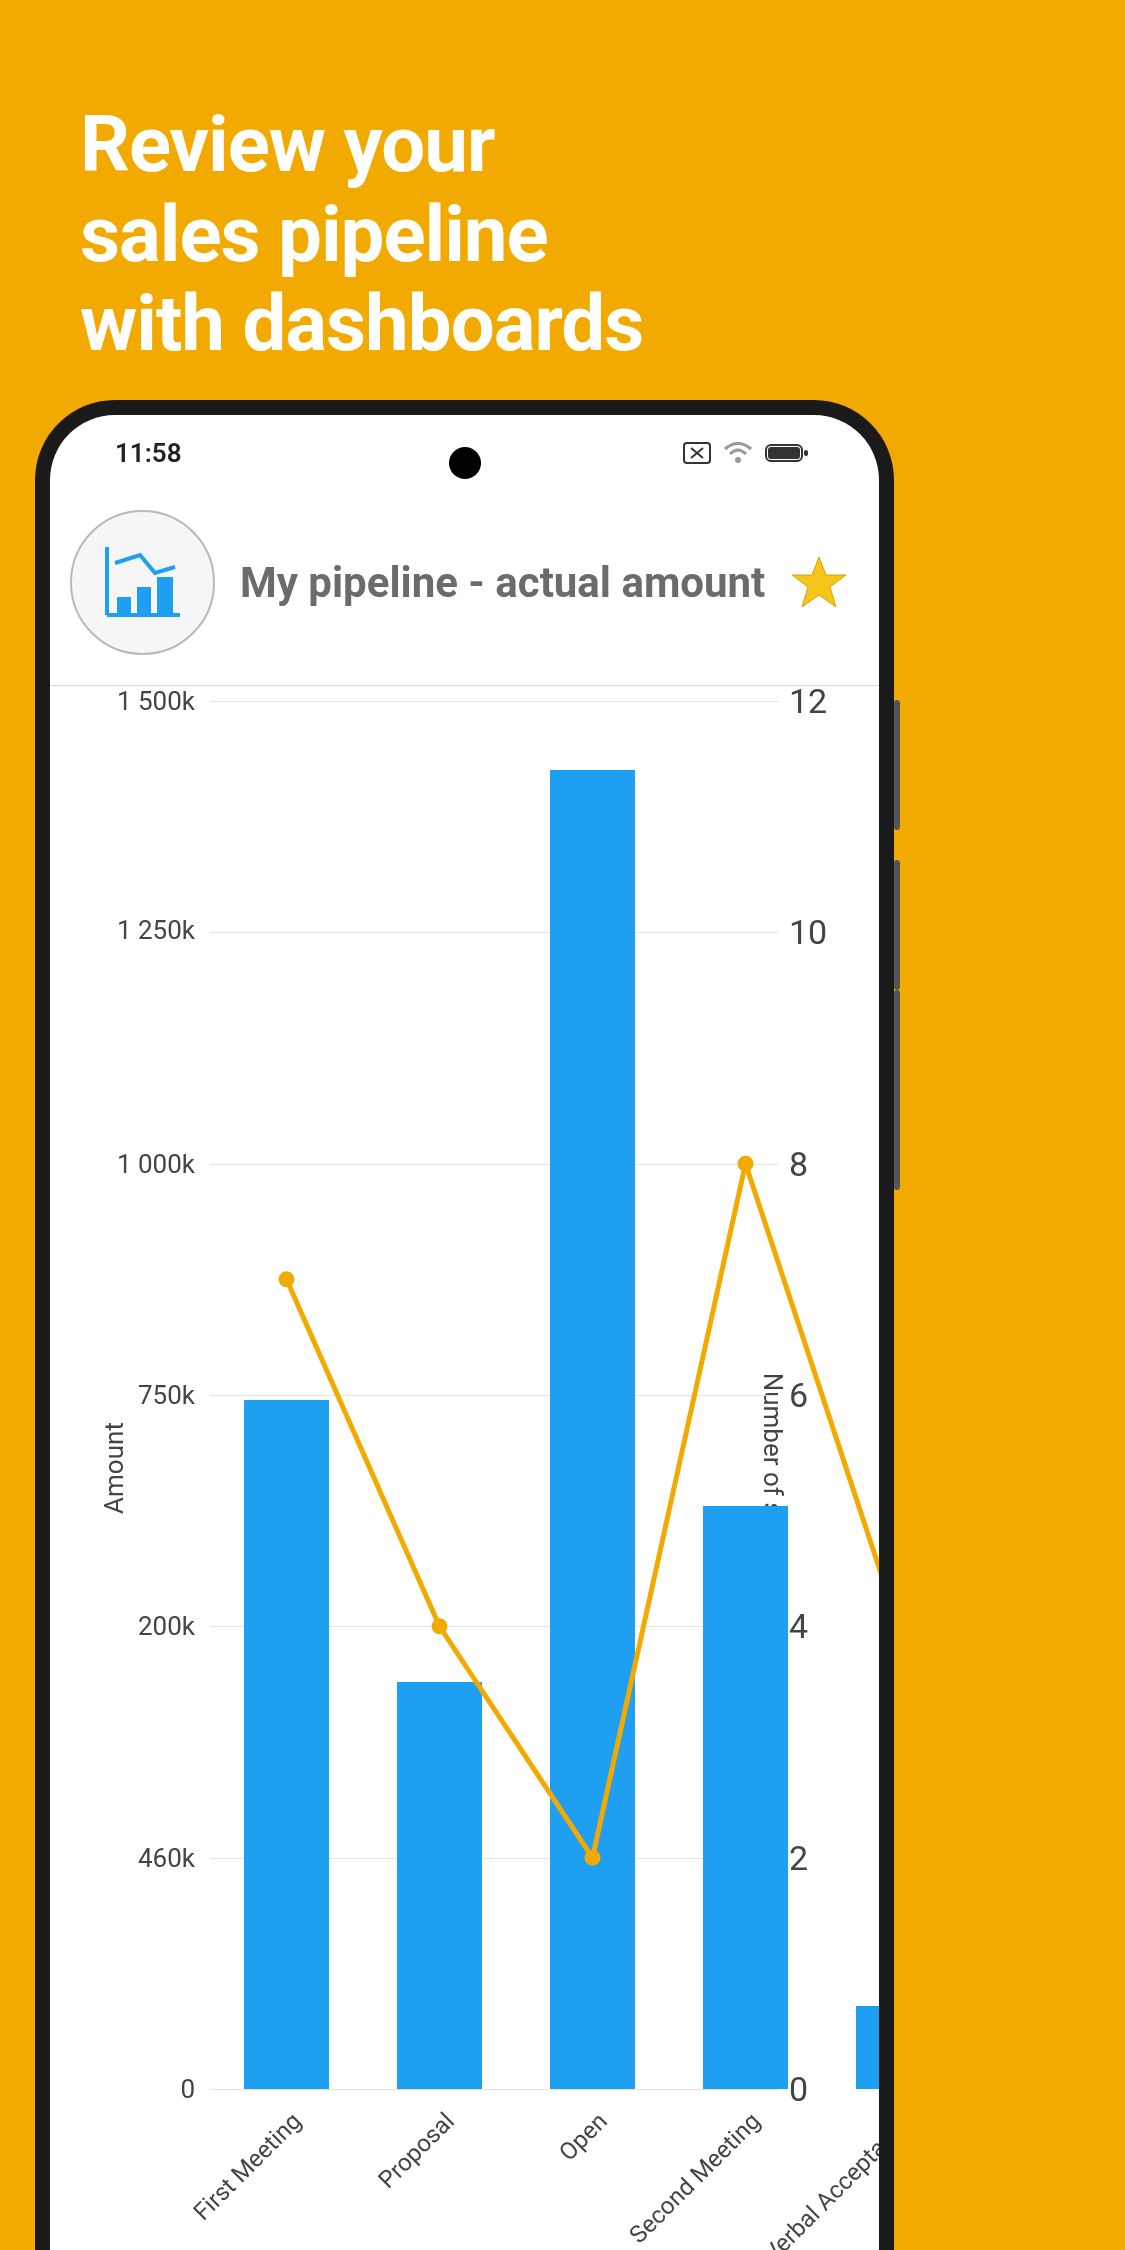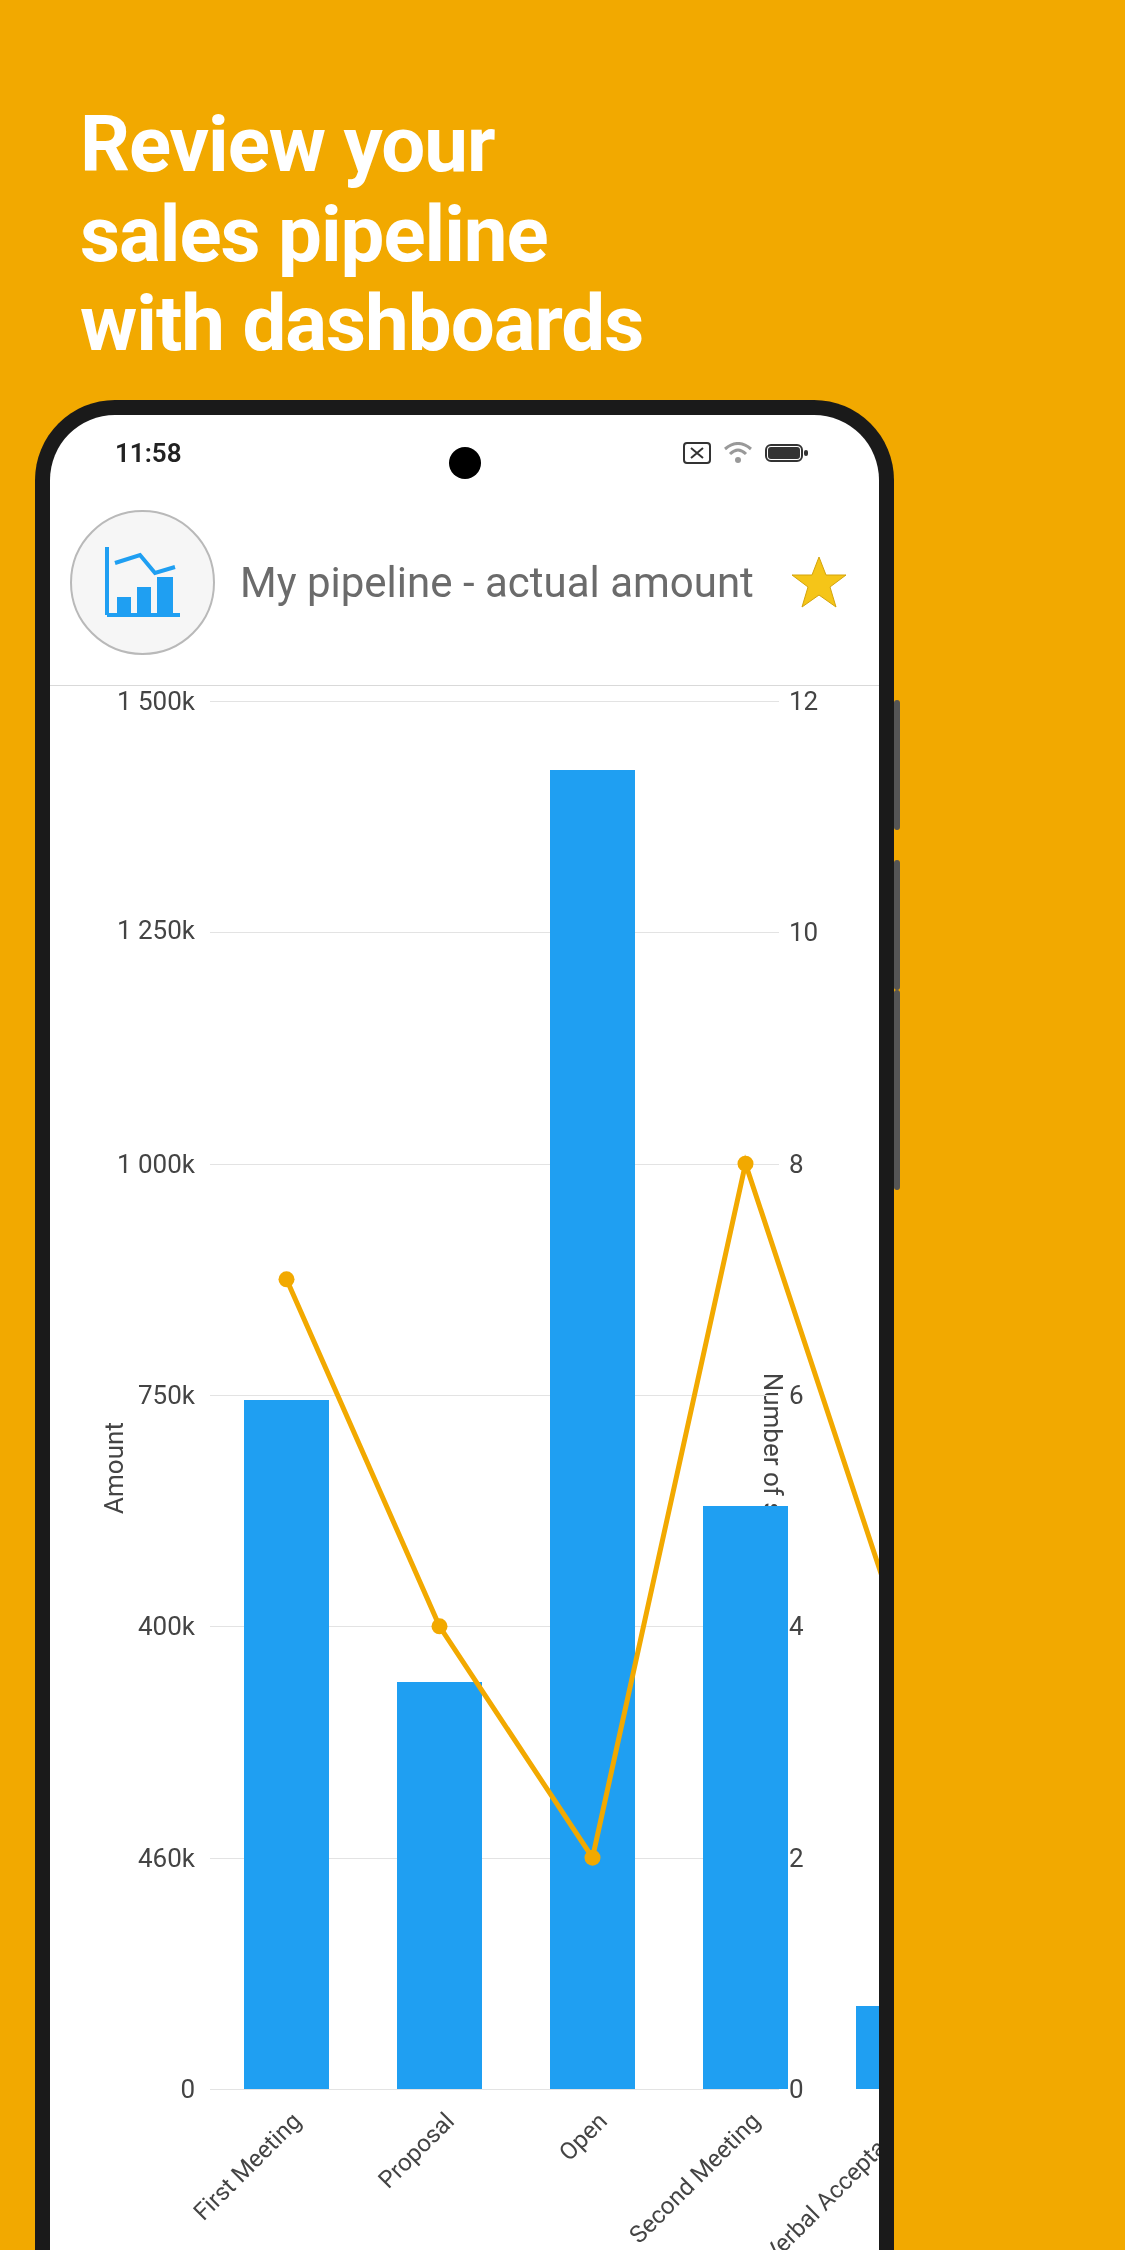--- a/index.html
+++ b/index.html
@@ -68,21 +68,21 @@
     border-radius: 50%;
     background: #f6f6f6;
     display: flex; align-items: center; justify-content: center;
     margin-right: 25px;
     flex-shrink: 0;
   }
   .title-text {
     flex: 1;
     font-size: 42px;
     color: #6b6b6b;
-    font-weight: 400;
+    font-weight: 700;
   }
   .star-icon { width: 60px; height: 60px; flex-shrink: 0; }
 
   .chart-area {
     position: relative;
     width: 100%;
     height: calc(100% - 75px - 197px);
     padding: 20px 10px 0 10px;
   }
   .plot {
@@ -94,21 +94,21 @@
     border-top: 1px solid #e3e3e3;
   }
   .ytick-l {
     position: absolute; left: -145px; width: 130px; text-align: right;
     transform: translateY(-50%);
     font-size: 26px; color: #444;
   }
   .ytick-r {
     position: absolute; right: -80px; width: 70px; text-align: left;
     transform: translateY(-50%);
-    font-size: 26px; color: #444;
+    font-size: 34px; color: #444;
   }
   .bar {
     position: absolute; bottom: 0;
     background: #1f9ff2;
   }
   .line-svg { position: absolute; inset: 0; overflow: visible; }
   .line-path { stroke: #f2a900; stroke-width: 5; fill: none; }
   .line-dot { fill: #f2a900; }
   .xlabel {
     position: absolute;
@@ -197,21 +197,21 @@
         <div class="axis-title-r">Number of sales</div>
         <div class="plot" id="plot">
 
         <div class="gridline" style="top: 1388px;"></div>
             <div class="ytick-l" style="top: 1388px;">0</div>
             <div class="ytick-r" style="top: 1388px;">0</div>
             <div class="gridline" style="top: 1156.67px;"></div>
             <div class="ytick-l" style="top: 1156.67px;">460k</div>
             <div class="ytick-r" style="top: 1156.67px;">2</div>
             <div class="gridline" style="top: 925.333px;"></div>
-            <div class="ytick-l" style="top: 925.333px;">400k</div>
+            <div class="ytick-l" style="top: 925.333px;">200k</div>
             <div class="ytick-r" style="top: 925.333px;">4</div>
             <div class="gridline" style="top: 694px;"></div>
             <div class="ytick-l" style="top: 694px;">750k</div>
             <div class="ytick-r" style="top: 694px;">6</div>
             <div class="gridline" style="top: 462.667px;"></div>
             <div class="ytick-l" style="top: 462.667px;">1 000k</div>
             <div class="ytick-r" style="top: 462.667px;">8</div>
             <div class="gridline" style="top: 231.333px;"></div>
             <div class="ytick-l" style="top: 229px;">1 250k</div>
             <div class="ytick-r" style="top: 231.333px;">10</div>

